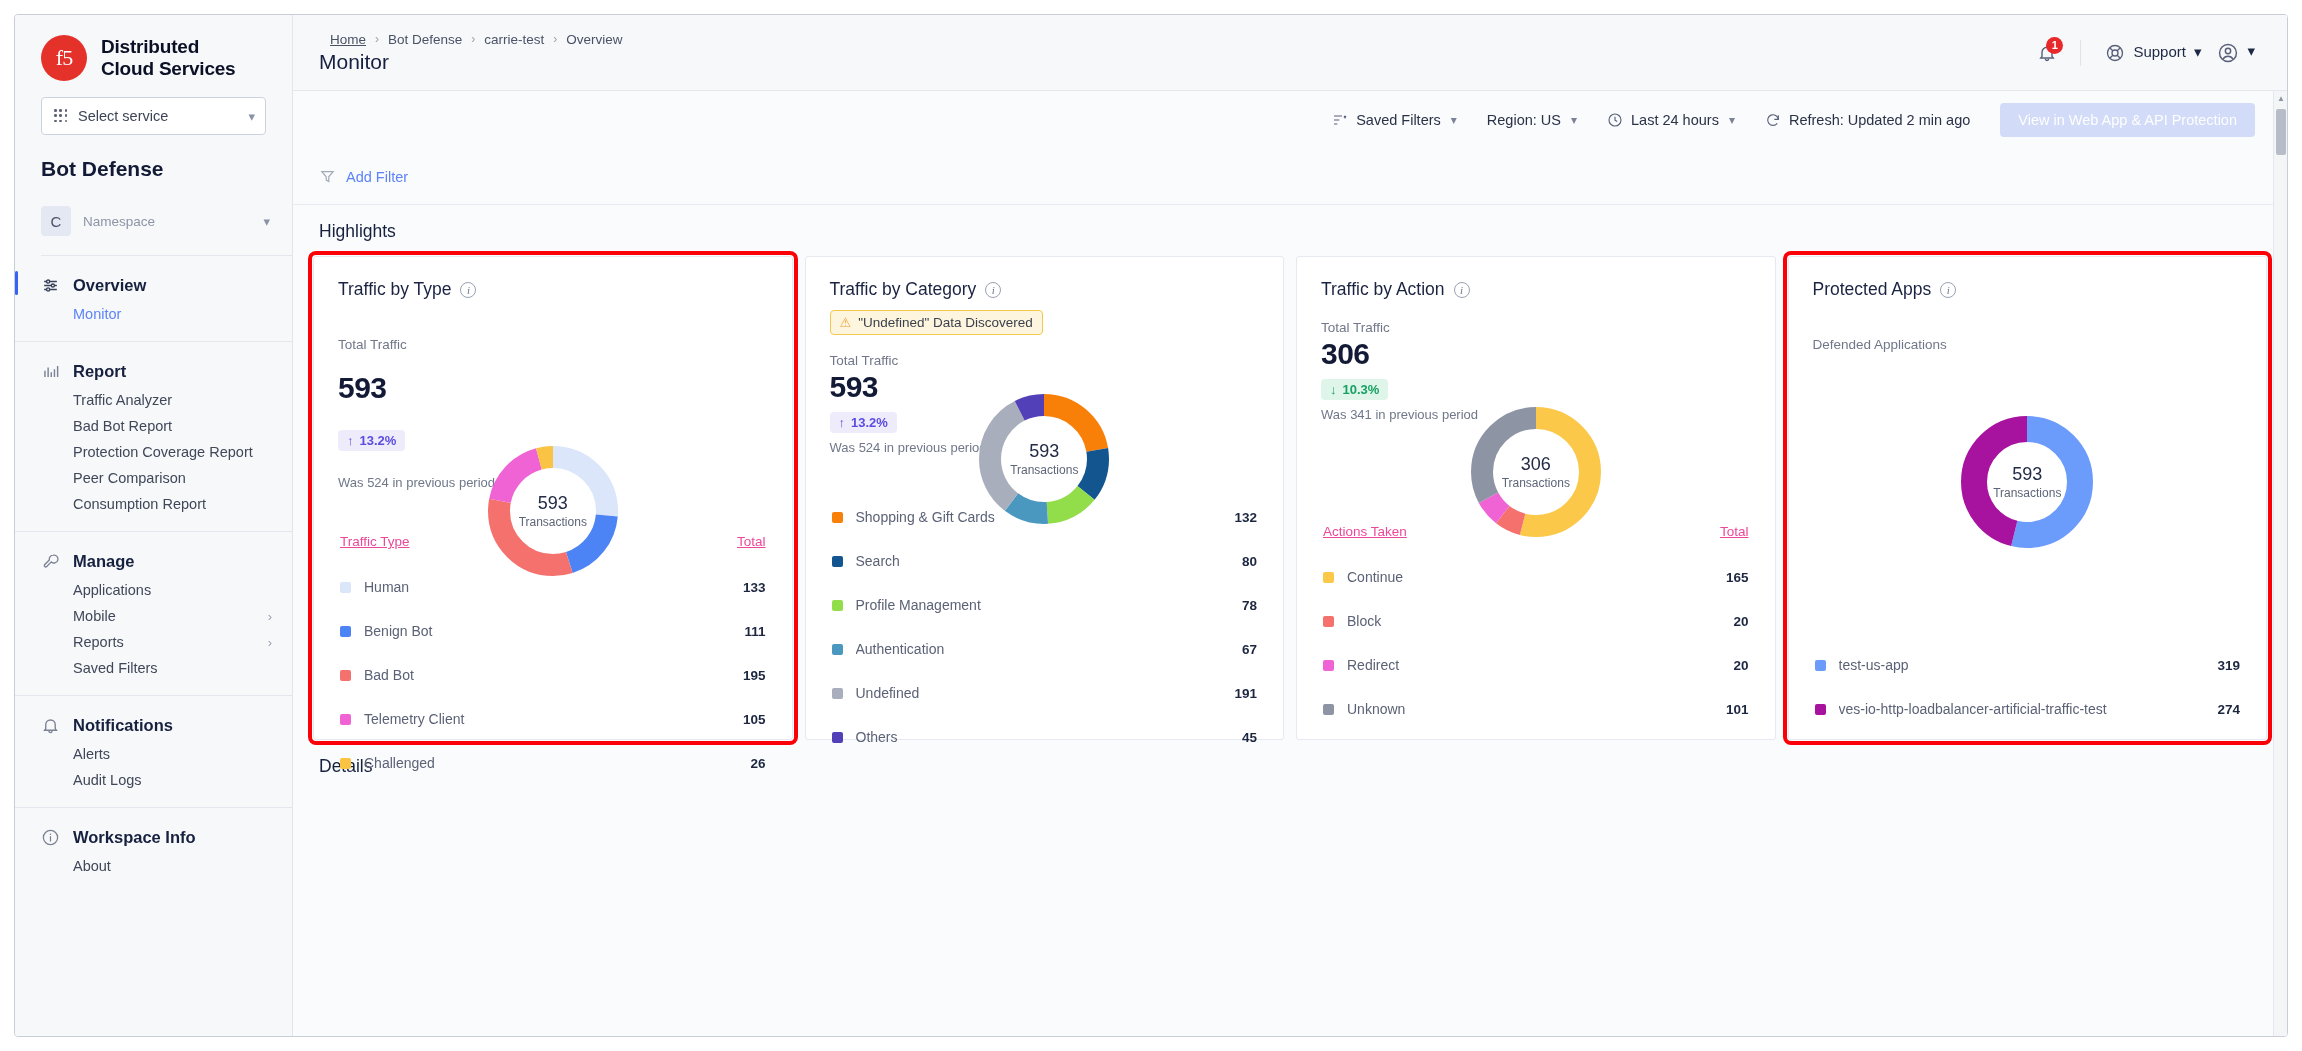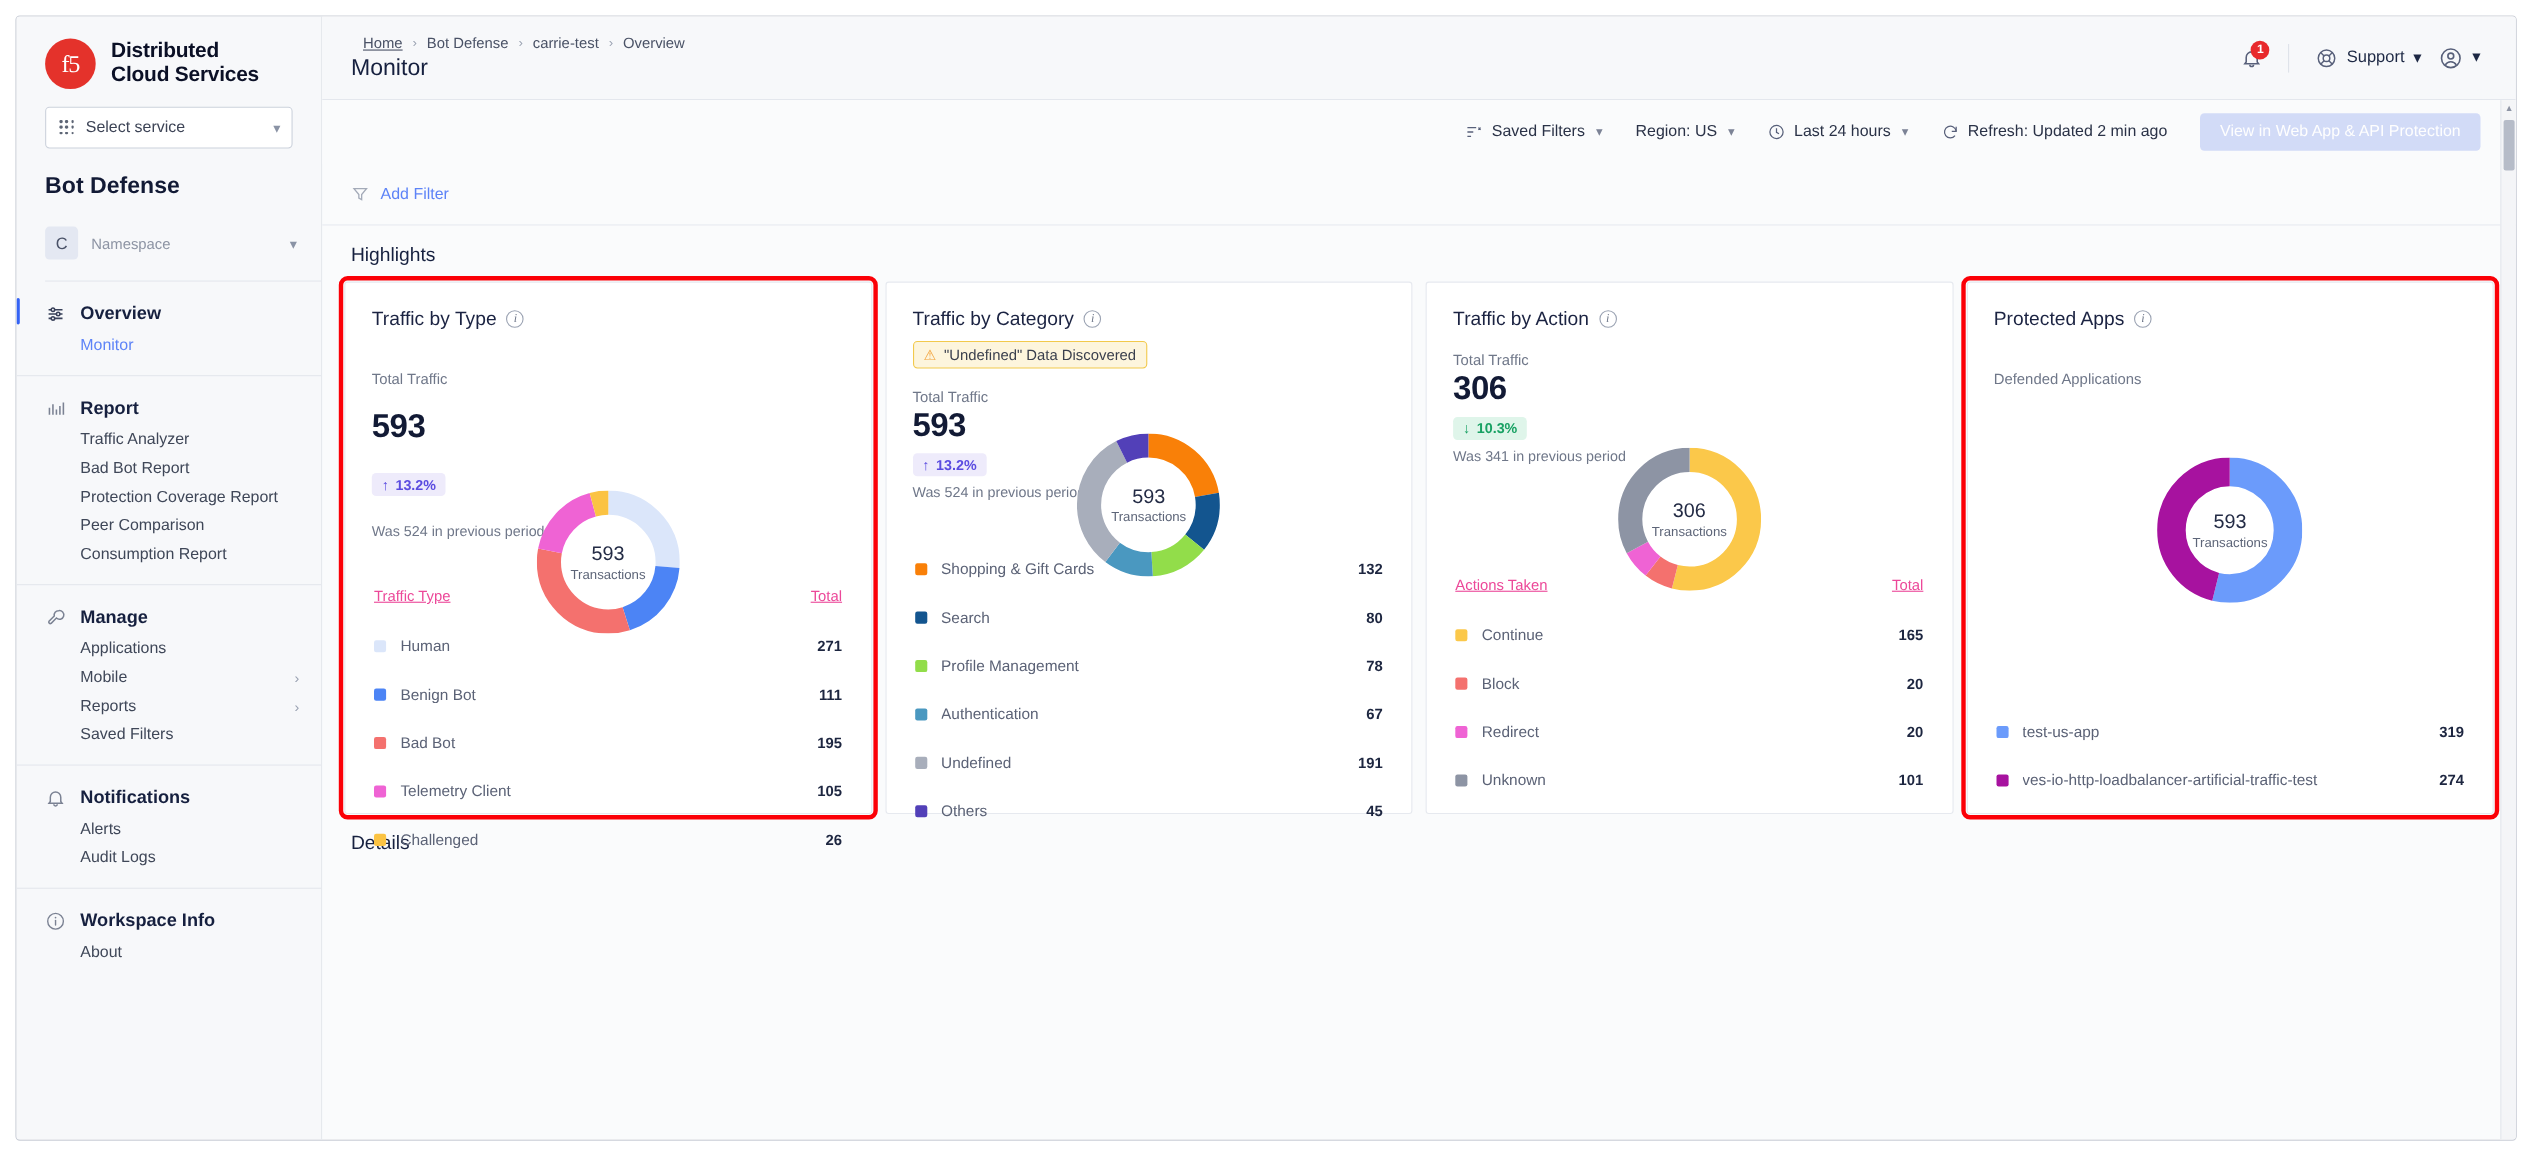--- a/index.html
+++ b/index.html
@@ -527,21 +527,21 @@
                 </div>
               </div>
               <div class="legend">
                 <div class="legend-head">
                   <span>Traffic Type</span>
                   <span>Total</span>
                 </div>
                 <div class="legend-row">
                   <span class="sw" style="background: rgb(219, 230, 250);"></span>
                   <span class="legend-name">Human</span>
-                  <span class="legend-val">271</span>
+                  <span class="legend-val">133</span>
                 </div>
                 <div class="legend-row">
                   <span class="sw" style="background: rgb(76, 132, 245);"></span>
                   <span class="legend-name">Benign Bot</span>
                   <span class="legend-val">111</span>
                 </div>
                 <div class="legend-row">
                   <span class="sw" style="background: rgb(244, 113, 110);"></span>
                   <span class="legend-name">Bad Bot</span>
                   <span class="legend-val">195</span>

